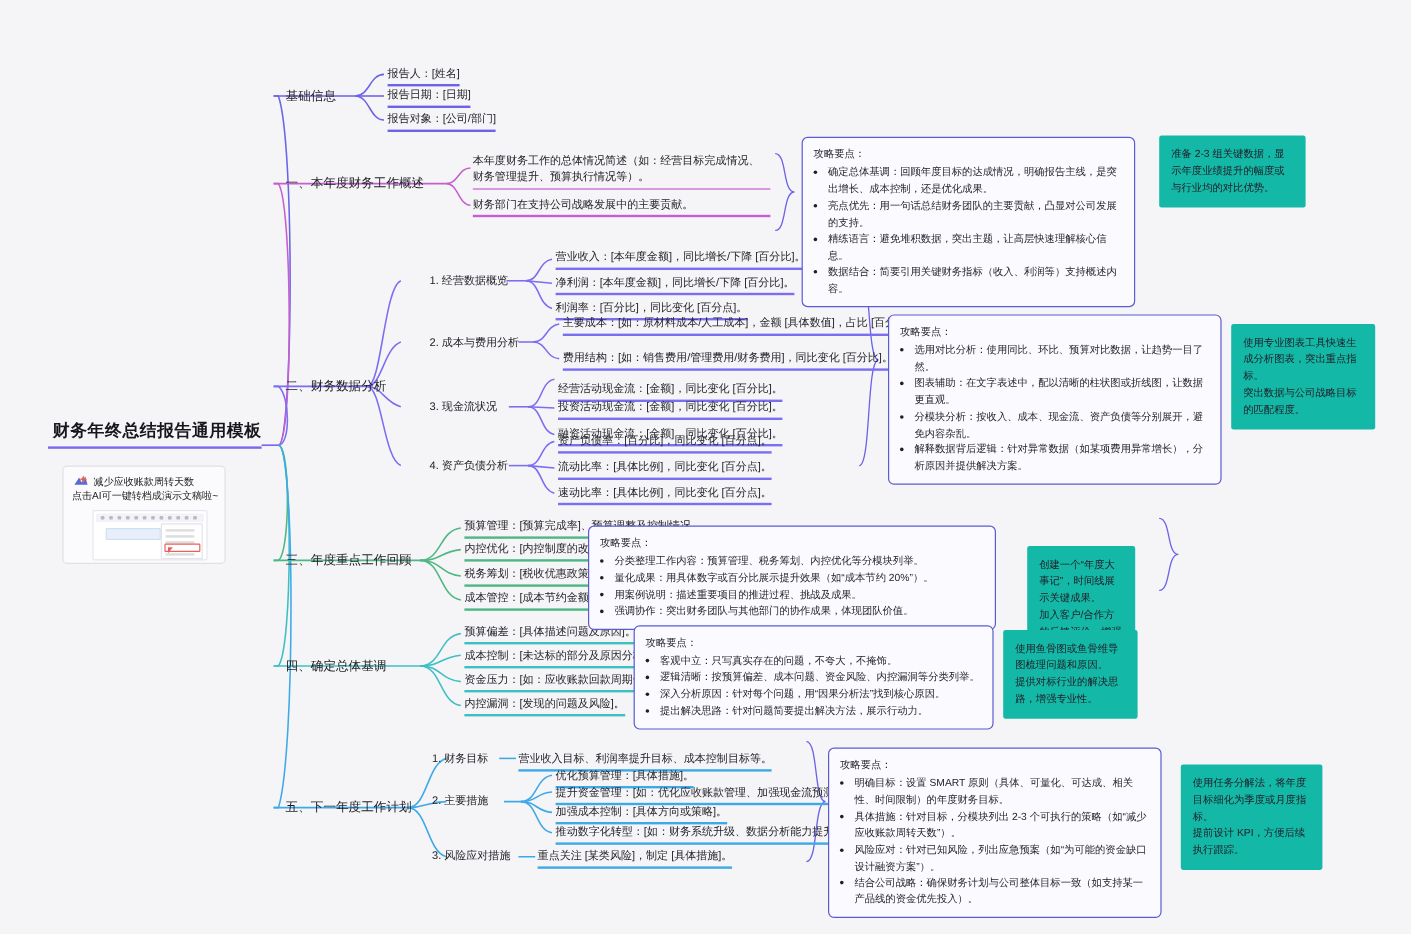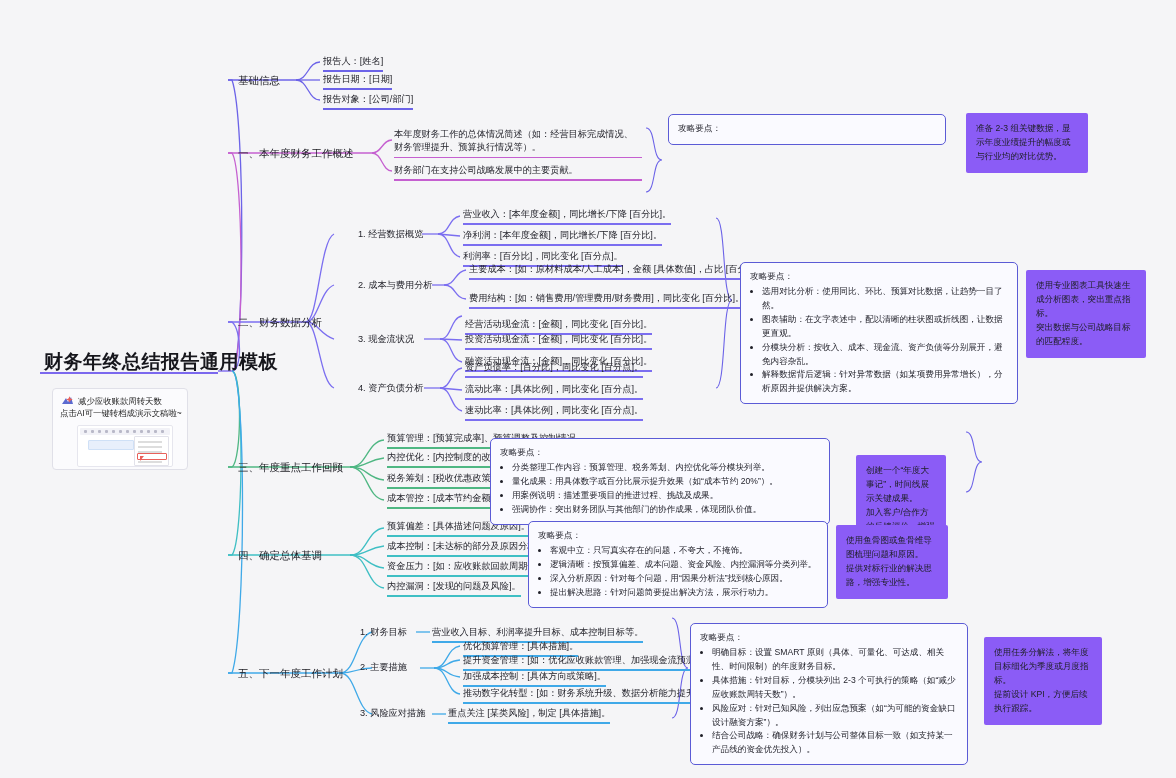--- a/index.html
+++ b/index.html
@@ -11,21 +11,21 @@
   }
   #canvas{position:absolute;left:0;top:0;width:1176px;height:778px;}
   svg.links{position:absolute;left:0;top:0;width:1176px;height:778px;pointer-events:none;}
 
   .node{position:absolute;font-size:9.2px;color:#1b1b22;line-height:1.45;white-space:nowrap;}
   .node.wrap{white-space:normal;}
 
   
   .root{
     left:44px;top:348px;
-    font-size:19px;font-weight:bold;color:#16161c;
+    font-size:14px;font-weight:bold;color:#16161c;
     letter-spacing:.5px;
   }
   .root-underline{position:absolute;left:40px;top:372px;width:178px;height:2px;background:#7b68ee;}
 
   
   .lvl1{font-size:10.5px;color:#1b1b22;}
   
   .lvl2{font-size:9.2px;color:#23232b;}
   
   .leaf{font-size:9.2px;color:#23232b;padding-bottom:2px;}
@@ -41,21 +41,21 @@
     font-size:8.6px;line-height:1.62;color:#1f1f28;
     box-sizing:border-box;
   }
   .callout .hd{margin:0 0 1px 0;}
   .callout ul{margin:0;padding-left:12px;list-style:disc;}
   .callout li{margin:0;padding:0;}
 
   
   .note{
     position:absolute;
-    background:#8b5cf6;
+    background:#14b8a6;
     color:#20202a;
     font-size:8.6px;line-height:1.62;
     padding:9px 10px;
     box-sizing:border-box;
     border-radius:2px;
   }
 
   
   .aicard{
     position:absolute;left:52px;top:388px;width:136px;height:82px;
@@ -343,20 +343,26 @@
   </div>
 
   <div class="node lvl2" style="left:360px;top:707px;">3. 风险应对措施</div>
   <div class="node leaf" style="left:448px;top:707px;">
     <span>重点关注 [某类风险]，制定 [具体措施]。</span>
     <span class="ul" style="background:#3fa9e8"></span>
   </div>
 
   <div class="callout" style="left:668px;top:114px;width:278px;">
     <div class="hd">攻略要点：</div>
+    <ul>
+      <li>确定总体基调：回顾年度目标的达成情况，明确报告主线，是突出增长、成本控制，还是优化成果。</li>
+      <li>亮点优先：用一句话总结财务团队的主要贡献，凸显对公司发展的支持。</li>
+      <li>精练语言：避免堆积数据，突出主题，让高层快速理解核心信息。</li>
+      <li>数据结合：简要引用关键财务指标（收入、利润等）支持概述内容。</li>
+    </ul>
   </div>
 
   <div class="callout" style="left:740px;top:262px;width:278px;">
     <div class="hd">攻略要点：</div>
     <ul>
       <li>选用对比分析：使用同比、环比、预算对比数据，让趋势一目了然。</li>
       <li>图表辅助：在文字表述中，配以清晰的柱状图或折线图，让数据更直观。</li>
       <li>分模块分析：按收入、成本、现金流、资产负债等分别展开，避免内容杂乱。</li>
       <li>解释数据背后逻辑：针对异常数据（如某项费用异常增长），分析原因并提供解决方案。</li>
     </ul>

